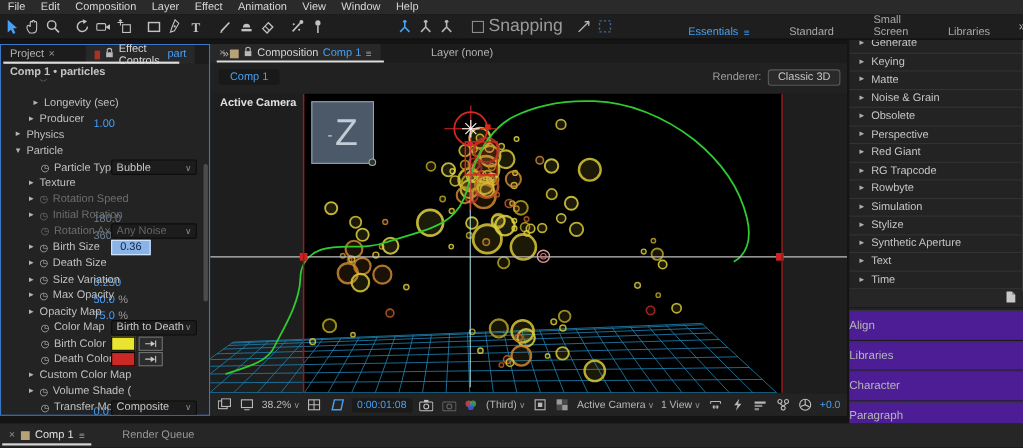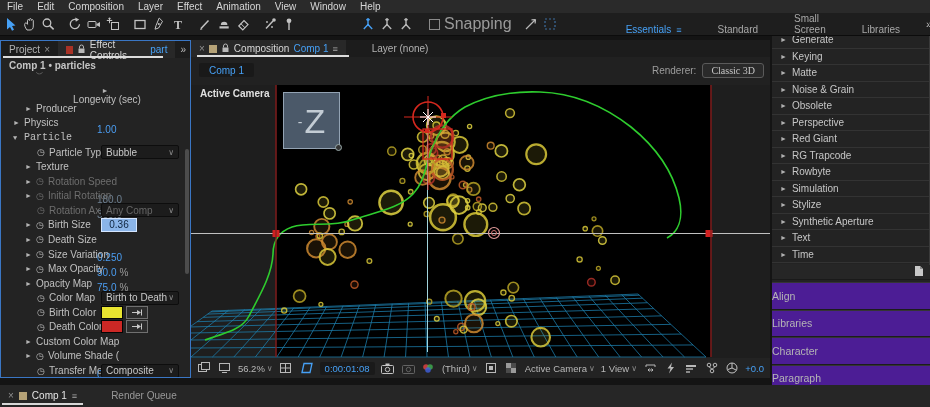--- a/index.html
+++ b/index.html
@@ -17,59 +17,59 @@
   .tsep{width:8px;height:18px;}
   .snapping{display:flex;align-items:center;gap:4px;color:#9a9a9a;font-size:16px;margin-left:14px;}
   .snapbox{width:9px;height:9px;border:1px solid #8a8a8a;background:transparent;display:inline-block;}
   .ws-tabs{display:flex;align-items:flex-end;gap:0;margin-left:48px;font-size:10px;}
   .ws-tab{padding:0 18px;color:#a8a8a8;display:flex;align-items:center;gap:5px;}
   .ws-tab.active{color:#46a0f5;}
   .ws-tab .menu-glyph{font-size:9px;color:#46a0f5;}
   .ws-overflow{color:#bbb;font-size:11px;margin-left:8px;letter-spacing:-1px;}
   .ws-switch{margin-left:12px;}
   
-  .tabrow{height:17px;background:#1c1c1c;display:flex;align-items:stretch;font-size:10px;position:relative;}
+  .tabrow{height:17px;background:#1c1c1c;display:flex;align-items:stretch;font-size:10px;position:relative;gap:20px;}
   .ptab{display:flex;align-items:center;gap:4px;padding:0 8px;color:#b2b2b2;}
   .ptab.active{background:#282828;color:#d6d6d6;}
   .sq{width:8px;height:8px;display:inline-block;}
   .blue{color:#46a0f5;}
   .tab-underline{position:absolute;height:2px;background:#dcdcdc;bottom:0;}
   .chev{margin-left:auto;color:#bbb;padding:0 5px;display:flex;align-items:center;letter-spacing:-1px;}
   
   .left-panel{position:absolute;left:0;top:40px;width:191px;height:338px;background:#232323;
               border:1px solid #3a76c4;box-sizing:border-box;z-index:4;}
   .crumb{height:14px;display:flex;align-items:center;padding:0 8px;color:#c4c4c4;font-size:10px;background:#232323;font-weight:bold;}
   .ec-rows{position:absolute;left:0;top:31px;right:5px;bottom:0;overflow:hidden;}
   .ec-row{height:14.57px;display:flex;align-items:center;font-size:10px;color:#c0c0c0;position:relative;}
   .ec-row.disabled,.ec-row.disabled .sw,.ec-row.disabled .lbl{color:#6e6e6e;}
   .ec-row .tri{width:11px;font-size:7px;color:#b4b4b4;flex:none;}
   .ec-row .sw{width:12px;font-size:9px;color:#b4b4b4;flex:none;}
   .ec-row .lbl{white-space:nowrap;}
-  .val{position:absolute;left:96px;color:#4b9df2;margin-top:37px;}
+  .val{position:absolute;left:84px;color:#4b9df2;margin-top:37px;}
   .val.dim{color:#6d7f90;}
   .pct-sign{color:#9a9a9a;margin-left:1px;}
   .dd{position:absolute;left:100px;right:6px;height:12px;background:#1c1c1c;border:1px solid #0d0d0d;
       border-radius:2px;display:flex;align-items:center;padding:0 4px;color:#c8c8c8;}
   .dd .ddv{flex:1;white-space:nowrap;overflow:hidden;}
   .dd .ddc{color:#8a8a8a;font-size:8px;}
   .dd.dim{color:#666;}
   .inputbox{position:absolute;left:100px;width:34px;height:12px;background:#8ab4e8;border:1px solid #d4e6ff;
             color:#0f2540;display:flex;align-items:center;justify-content:center;font-size:10px;}
   .swatch{position:absolute;left:100px;width:20px;height:11px;border:1px solid #050505;}
   .pickbox{position:absolute;left:125px;width:20px;height:11px;border:1px solid #707070;background:#2c2c2c;
            display:flex;align-items:center;justify-content:center;}
   .scrollthumb{position:absolute;right:1px;top:108px;width:4px;height:125px;background:#4c4c4c;border-radius:2px;}
   .cliprow{height:14.57px;overflow:hidden;display:flex;align-items:flex-start;color:#6e6e6e;font-size:10px;padding-left:34px;}
   
   .center-panel{position:absolute;left:191px;top:40px;width:579px;height:338px;background:#1e1e1e;z-index:3;}
   .inforow{position:absolute;left:0;top:17px;width:100%;height:28px;background:#212121;}
   .crumb-btn{position:absolute;left:8px;top:6px;height:14px;background:#191919;color:#46a0f5;font-size:10px;
              display:flex;align-items:center;padding:0 10px;border-radius:2px;}
   .renderer{position:absolute;right:6px;top:6px;display:flex;align-items:center;gap:6px;font-size:10px;color:#9d9d9d;}
-  .renderer .rbtn{border:1px solid #5a5a5a;border-radius:3px;background:#2a2a2a;color:#c6c6c6;padding:1px 8px;font-family:Liberation Serif, serif;}
+  .renderer .rbtn{border:1px solid #5a5a5a;border-radius:3px;background:#2a2a2a;color:#c6c6c6;padding:1px 8px;}
   .viewport{position:absolute;left:0;top:45px;width:579px;height:273px;background:#1e1e1e;overflow:hidden;}
   .viewport svg{position:absolute;left:0;top:0;}
   .cam-label{position:absolute;left:9px;top:3px;color:#e0e0e0;font-size:10px;font-weight:bold;}
   .zbadge{position:absolute;left:92px;top:7px;width:55px;height:55px;background:rgba(104,124,146,0.72);
           border:1px solid #93a3b3;display:flex;align-items:center;justify-content:center;
           color:#c3ccd4;font-size:34px;font-weight:300;line-height:1;}
   .zbadge .minus{font-size:14px;margin-right:2px;margin-top:2px;}
   .zbadge .dot{position:absolute;right:-3px;bottom:-3px;width:5px;height:5px;border-radius:50%;
                border:1px solid #9aa;background:#333;}
   .vp-toolbar{position:absolute;left:0;top:318px;width:579px;height:20px;background:#232323;
@@ -282,34 +282,34 @@
       <span class="blue">part</span>
     </div>
     <div class="tab-underline" style="left:2px;width:160px;"></div>
     <div class="chev">»</div>
   </div>
   <div class="crumb">Comp 1 • particles</div>
   <div class="ec-rows" id="ecRows">
       <div class="cliprow">
         <span style="margin-top:-8px;">◷&nbsp;········</span>
       </div>
-      <div class="ec-row" style="padding-left: 28px; flex-direction: column;">
+      <div class="ec-row" style="padding-left: 28px;">
         <span class="tri">►</span>
         <span class="lbl">Longevity (sec)</span>
         <span class="val">1.00</span>
       </div>
       <div class="ec-row" style="padding-left: 24px;">
         <span class="tri">►</span>
         <span class="lbl">Producer</span>
       </div>
       <div class="ec-row" style="padding-left: 12px;">
         <span class="tri">►</span>
         <span class="lbl">Physics</span>
       </div>
-      <div class="ec-row" style="padding-left: 12px; font-family: Liberation Mono, monospace;">
+      <div class="ec-row" style="padding-left: 12px;">
         <span class="tri">▼</span>
         <span class="lbl">Particle</span>
       </div>
       <div class="ec-row" style="padding-left: 36px;">
         <span class="sw">◷</span>
         <span class="lbl">Particle Type</span>
         <div class="dd">
           <span class="ddv">Bubble</span>
           <span class="ddc">∨</span>
         </div>
@@ -327,21 +327,21 @@
       <div class="ec-row disabled" style="padding-left: 24px;">
         <span class="tri">►</span>
         <span class="sw">◷</span>
         <span class="lbl">Initial Rotation</span>
         <span class="val dim">360.0</span>
       </div>
       <div class="ec-row disabled" style="padding-left: 36px;">
         <span class="sw">◷</span>
         <span class="lbl">Rotation Axis</span>
         <div class="dd dim">
-          <span class="ddv">Any Comp</span>
+          <span class="ddv">Any Noise</span>
           <span class="ddc">∨</span>
         </div>
       </div>
       <div class="ec-row" style="padding-left: 24px;">
         <span class="tri">►</span>
         <span class="sw">◷</span>
         <span class="lbl">Birth Size</span>
         <div class="inputbox">0.36</div>
       </div>
       <div class="ec-row" style="padding-left: 24px;">
@@ -650,21 +650,21 @@
           <rect x="3.5" y="0.5" width="8" height="7" fill="#232323" stroke="#b8b8b8"></rect>
         </svg>
       </span>
     <span class="tool">
         <svg width="13" height="12" viewBox="0 0 13 12">
           <rect x="1.5" y="1.5" width="10" height="7" fill="none" stroke="#b8b8b8"></rect>
           <line x1="4" y1="10.5" x2="9" y2="10.5" stroke="#b8b8b8"></line>
         </svg>
       </span>
     <span class="vpt">
-        <span>56.2%</span>
+        <span>38.2%</span>
         <span class="ddc">∨</span>
       </span>
     <span class="tool">
         <svg width="13" height="12" viewBox="0 0 13 12">
           <rect x="1.5" y="1.5" width="10" height="9" fill="none" stroke="#b8b8b8"></rect>
           <line x1="1.5" y1="6" x2="11.5" y2="6" stroke="#b8b8b8"></line>
           <line x1="6.5" y1="1.5" x2="6.5" y2="10.5" stroke="#b8b8b8"></line>
         </svg>
       </span>
     <span class="tool">

